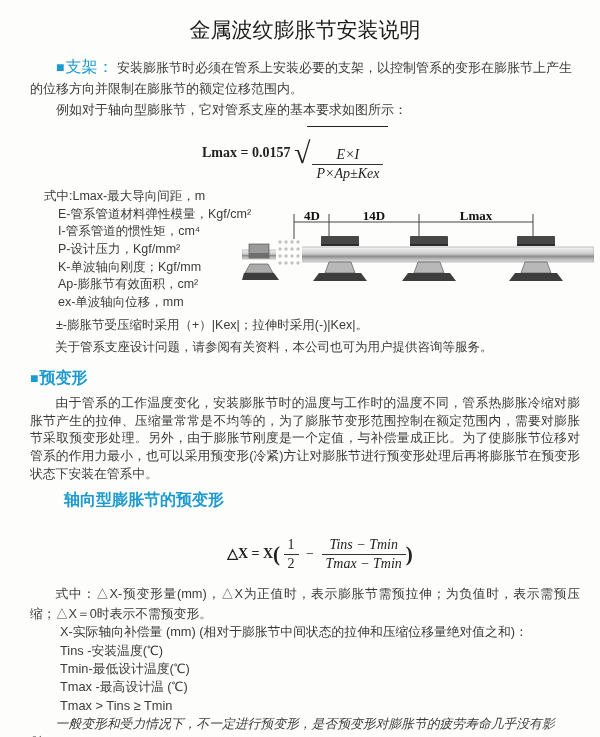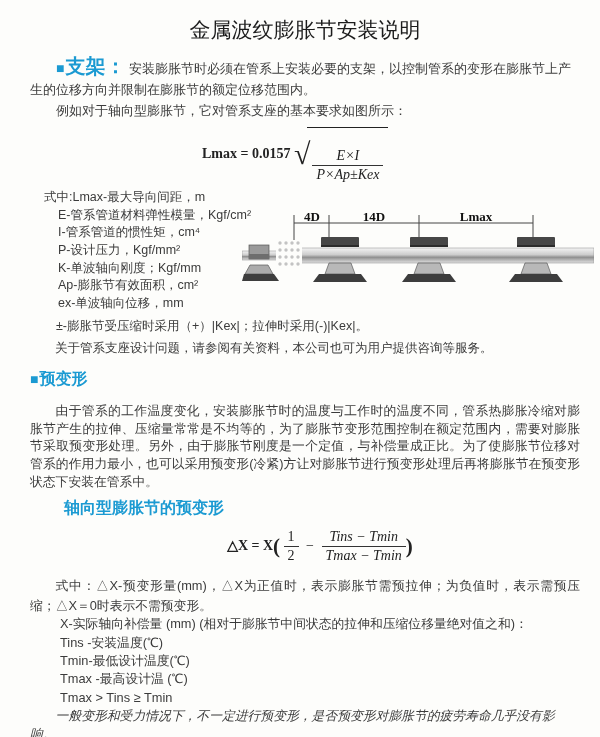--- a/index.html
+++ b/index.html
@@ -15,39 +15,39 @@
 
   .doc-title {
     text-align:center; font-size:21px; font-weight:normal; color:#1c1c1c;
     margin:4px 0 12px;
   }
 
   .para { font-size:13px; line-height:21px; color:#3c3c3c; }
   .indent { text-indent:2em; }
   .justify { text-align:justify; }
 
-  .sec-inline-head { color:var(--accent); font-size:20px; font-weight:bold; }
+  .sec-inline-head { color:var(--accent); font-size:16px; font-weight:normal; }
   .sec-marker { color:var(--accent); font-size:14px; margin-right:1px; }
-  .sec-head { color:var(--accent); font-size:16px; font-weight:bold; margin:10px 0 12px; }
+  .sec-head { color:var(--accent); font-size:16px; font-weight:bold; margin:10px 0 5px; }
   .sub-head { color:var(--accent); font-size:16px; font-weight:bold; }
   .sub-head.axial { margin:8px 0 4px; padding-left:34px; }
   .sub-head.lateral { margin:8px 0 2px; }
 
   
   .formula { font-family:"Liberation Serif", serif; font-size:14px; color:#222; }
   .f1 { margin:6px 0 4px 172px; }
   .f-lhs { font-weight:bold; }
   .frac { display:inline-block; vertical-align:middle; text-align:center; line-height:1.15; }
   .frac .num { display:block; padding:0 4px 1px; border-bottom:1px solid #333; }
   .frac .den { display:block; padding:1px 4px 0; }
   .frac .it, .it { font-style:italic; }
   .sqrt { display:inline-flex; align-items:center; vertical-align:middle; }
   .sqrt-sym { font-size:30px; font-weight:bold; line-height:0.85; margin-right:-3px; transform:translateY(-1px); }
   .sqrt-body { border-top:1.7px solid #222; padding:20px 5px 0; }
-  .f2 { text-align:center; margin:10px 0 8px 30px; }
+  .f2 { text-align:center; margin:26px 0 8px 30px; }
   .bparen { font-size:21px; vertical-align:middle; font-weight:bold; }
   .f-bold { font-weight:bold; }
   .f-op { margin:0 4px; }
 
   
   .vars-row { position:relative; margin-top:6px; min-height:126px; }
   .vars { width:246px; font-size:12.5px; line-height:17.6px; }
   .var-line { padding-left:28px; white-space:nowrap; }
   .var-line.first { padding-left:14px; }
   .note-line { font-size:12.5px; line-height:22px; }

